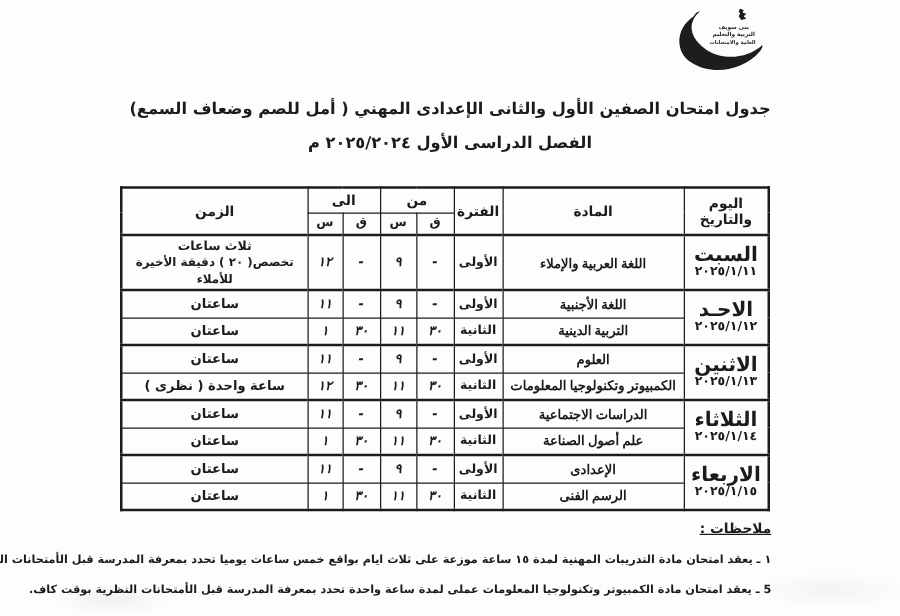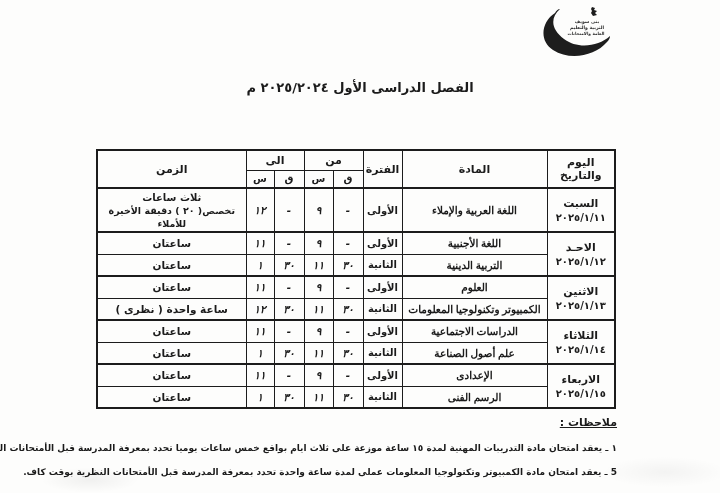--- a/index.html
+++ b/index.html
@@ -12,40 +12,40 @@
       radial-gradient(ellipse 90px 22px at 665px 472px, rgba(0,0,0,0.04), transparent 70%),
       #fdfdfc;
   }
   
   .logo { position:absolute; top:4px; left:540px; width:82px; height:56px; }
   .logo svg { display:block; }
   .logo text { font-family:"DejaVu Sans", sans-serif; fill:#2a2a2a; }
   
   .title { position:absolute; top:80px; left:55px; right:55px; text-align:center; direction:rtl; }
   .t1 { font-size:13px; letter-spacing:0.1px; }
-  .t2 { font-size:13px; }
+  .t2 { font-size:13px; margin-top:12px; }
   
   .sched {
     position:absolute; top:149px; right:104px; width:518px;
     border-collapse:collapse; table-layout:fixed; direction:rtl;
     border:2px solid #1c1c1c;
   }
   .sched th, .sched td {
     border:1px solid #1c1c1c; text-align:center; vertical-align:middle;
     padding:0 1px; font-weight:bold; overflow:hidden;
   }
   .sched thead tr.h1 { height:20px; }
   .sched thead tr.h2 { height:18px; }
   .sched thead th { font-size:11px; }
   .sched thead th.sq { font-size:10px; }
   .sched thead tr.h2 th, .sched thead th.span2 { border-bottom:2.5px solid #1c1c1c; }
   .sched tbody tr { height:22px; }
   .sched tbody tr.sat { height:44px; }
   .sched tbody tr.g td { border-top:2.5px solid #1c1c1c; }
-  .dn { font-size:11px; line-height:14px; }
+  .dn { font-size:16px; line-height:14px; }
   .dd { font-size:10px; line-height:13px; letter-spacing:0.4px; }
   td.subj { font-size:10.5px;font-family:Liberation Serif, serif; }
   td.per  { font-size:10px; }
   td.num  { font-size:10.5px;font-style:italic; }
   td.dur  { font-size:10.5px; }
   .durline { font-size:10px; line-height:13px; }
   .durnote { font-size:9.5px; line-height:13px; }
   
   .notes { position:absolute; top:416px; right:103px; left:60px; direction:rtl; text-align:right; }
   .nh { font-size:11px; }
@@ -61,20 +61,21 @@
     <svg width="82" height="56" viewBox="0 0 82 56">
       <path fill="#1d1d1d" d="M15,9 C1,18 -1,37 13,46 C30,57 55,52 67,38 C69,36 70,34 70,32 C58,43 37,45 24,35 C11,25 10,14 20,5 C18,5 16,7 15,9 Z"></path>
       <path fill="#1d1d1d" d="M52,3 l3,1 -1,2 3,1 -2,2 2,2 -4,1 -2,-3 1,-2 -1,-2 Z"></path>
       <text x="47" y="19" text-anchor="middle" font-size="4.6">بنى سويف</text>
       <text x="47" y="25" text-anchor="middle" font-size="4.6">التربية والتعليم</text>
       <text x="46" y="31" text-anchor="middle" font-size="4.2">العامة والامتحانات</text>
     </svg>
   </div>
 
   <div class="title">
+    <div class="t1">جدول امتحان الصفين الأول والثانى الإعدادى المهني ( أمل للصم وضعاف السمع)</div>
     <div class="t2">الفصل الدراسى الأول ٢٠٢٥/٢٠٢٤ م</div>
   </div>
 
   <table class="sched">
     <colgroup>
       <col style="width:68px">
         <col style="width:145px">
         <col style="width:39px">
       <col style="width:30px">
         <col style="width:29px">

